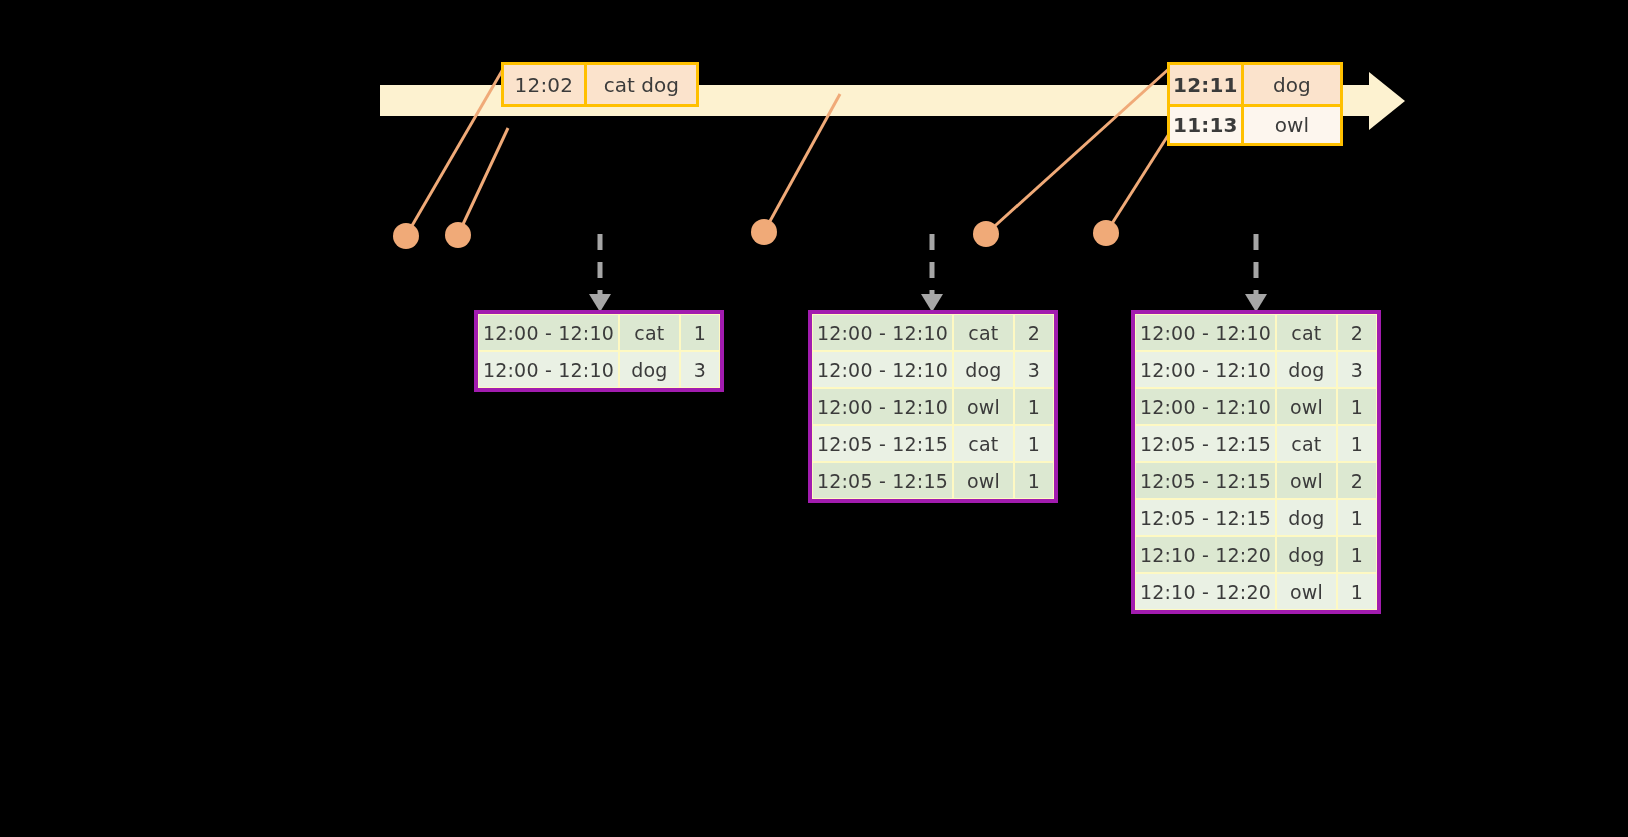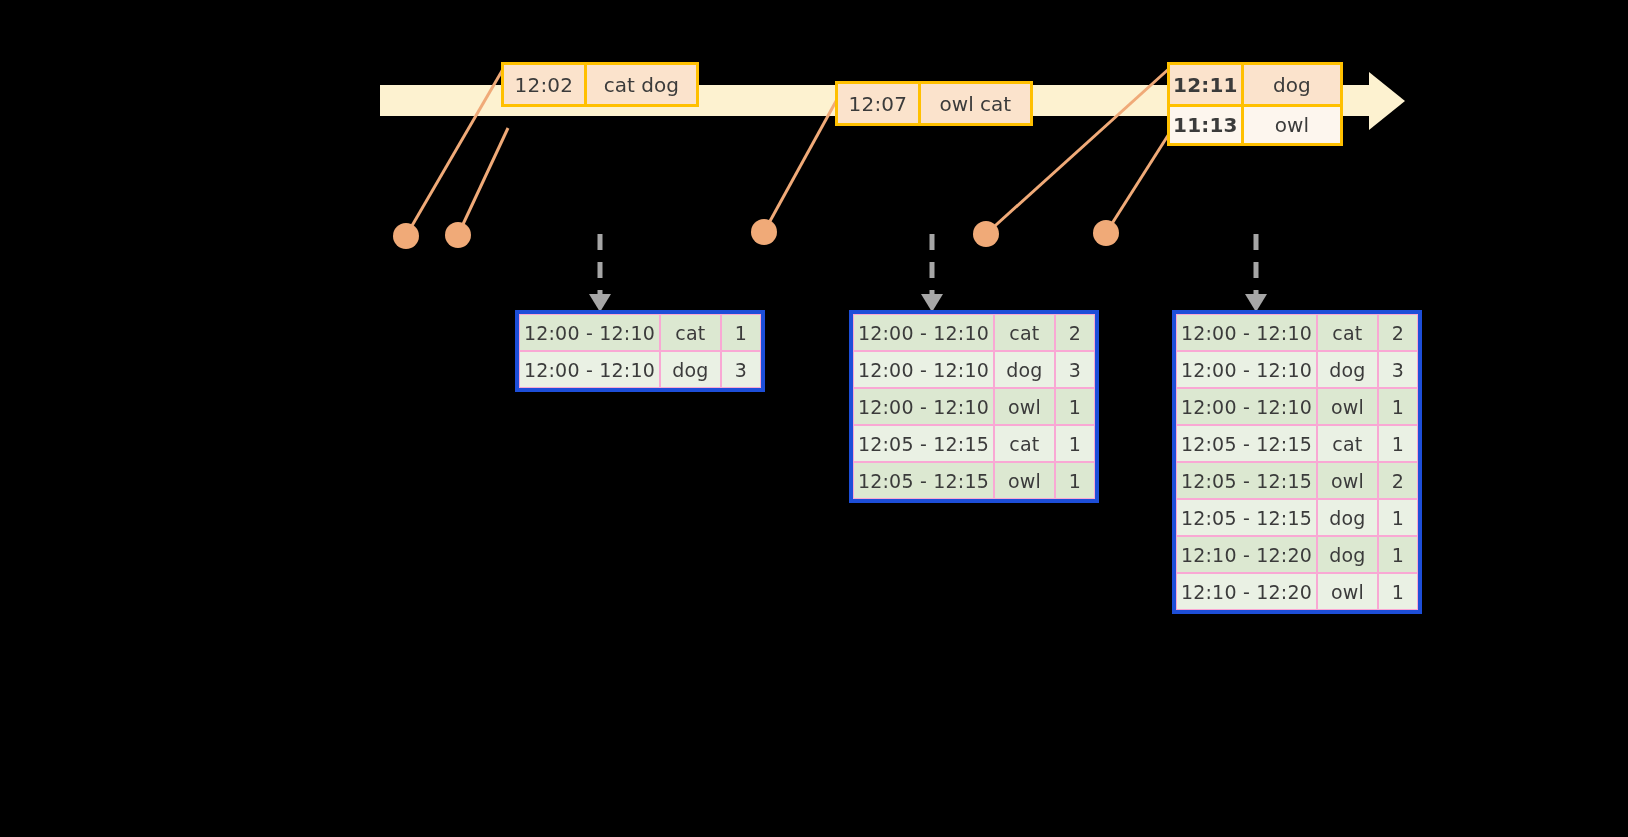--- a/index.html
+++ b/index.html
@@ -89,24 +89,23 @@
   
   #connectors {
     position: absolute;
     left: 0; top: 0;
     width: 1628px; height: 837px;
     pointer-events: none;
   }
   
   .result-table {
     position: absolute;
-    border: 4px solid #1d4ed8;
-    box-sizing: border-box;
-    background: #f9a8d4;
-    margin-left: 41px;
+    border: 4px solid #a21caf;
+    box-sizing: border-box;
+    background: #fef9c3;
   }
   .rt-row {
     display: flex;
     height: 37px;
     box-sizing: border-box;
   }
   .rt-cell {
     box-sizing: border-box;
     display: flex;
     align-items: center;
@@ -159,26 +158,20 @@
       </g>
   </svg>
 
   <div class="event-box" id="event-box-1">
     <div class="event-row first">
       <div class="ev-time">12:02</div>
       <div class="ev-val">cat dog</div>
     </div>
   </div>
 
-  <div class="event-box" id="event-box-2">
-    <div class="event-row first">
-      <div class="ev-time">12:07</div>
-      <div class="ev-val">owl cat</div>
-    </div>
-  </div>
 
   <div class="event-box" id="event-box-3">
     <div class="event-row first">
       <div class="ev-time">12:11</div>
       <div class="ev-val">dog</div>
     </div>
     <div class="event-row alt">
       <div class="ev-time">11:13</div>
       <div class="ev-val">owl</div>
     </div>

